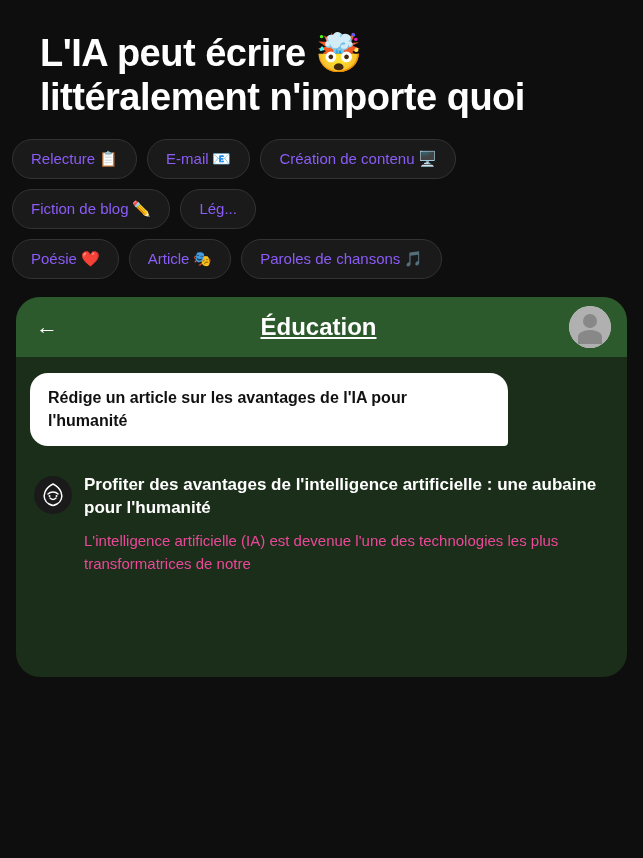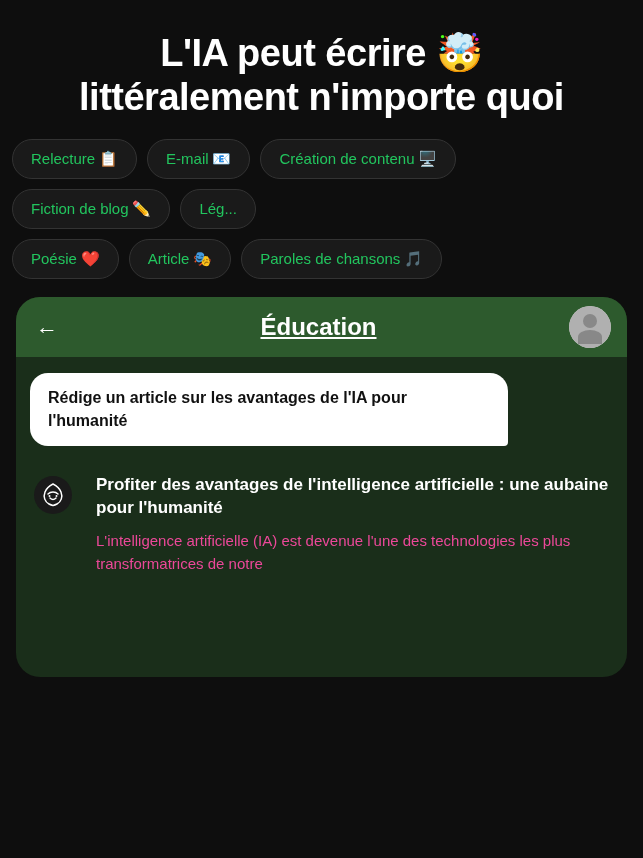--- a/index.html
+++ b/index.html
@@ -8,22 +8,21 @@
       width: 643px;
       height: 858px;
       background: #0e0e0e;
       font-family: -apple-system, BlinkMacSystemFont, 'Segoe UI', sans-serif;
       overflow: hidden;
       position: relative;
     }
 
     
     .header {
-      padding: 32px 28px 20px;
-      text-align: center;
+      padding: 32px 40px 20px;
     }
 
     .header-title {
       font-size: 38px;
       font-weight: 900;
       color: #ffffff;
       line-height: 1.15;
       letter-spacing: -0.5px;
     }
 
@@ -41,21 +40,21 @@
       flex-direction: row;
       gap: 10px;
       overflow: hidden;
     }
 
     .tag-pill {
       background: #1a1a1a;
       border: 1.5px solid #333333;
       border-radius: 50px;
       padding: 10px 18px;
-      color: #22c55e;
+      color: #8b5cf6;
       font-size: 15px;
       font-weight: 500;
       white-space: nowrap;
       cursor: pointer;
       flex-shrink: 0;
     }
 
     
     .chat-card {
       margin: 0 16px;
@@ -154,21 +153,21 @@
       color: #111111;
       font-size: 16px;
       font-weight: 700;
       line-height: 1.4;
     }
 
     
     .ai-response {
       display: flex;
       align-items: flex-start;
-      gap: 24px;
+      gap: 12px;
       padding: 0 4px;
     }
 
     .ai-icon {
       width: 38px;
       height: 38px;
       flex-shrink: 0;
       margin-top: 2px;
     }
 

